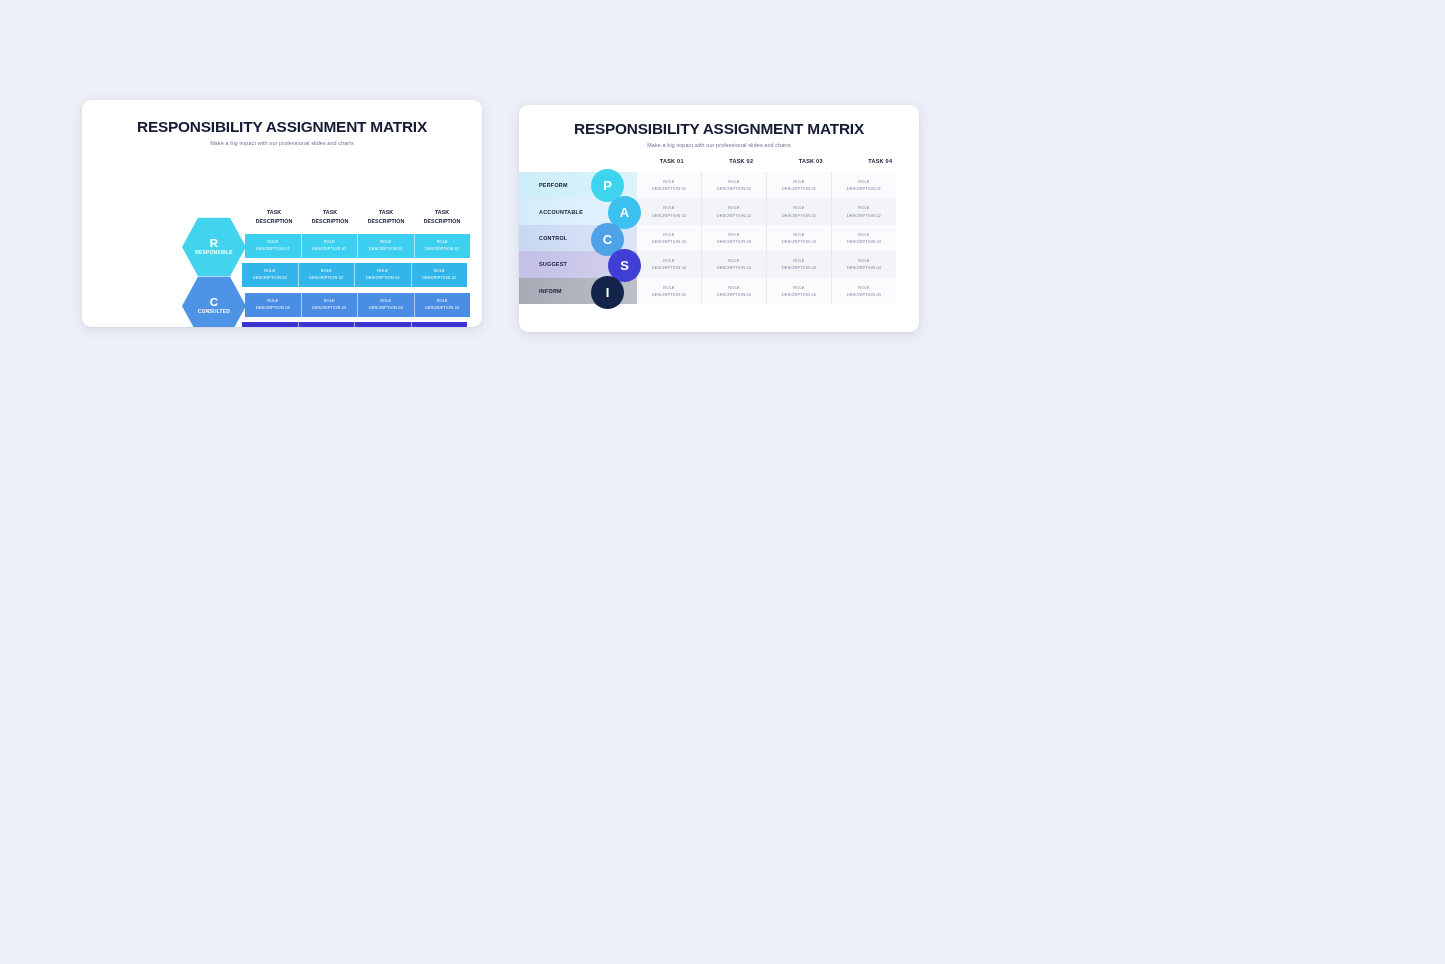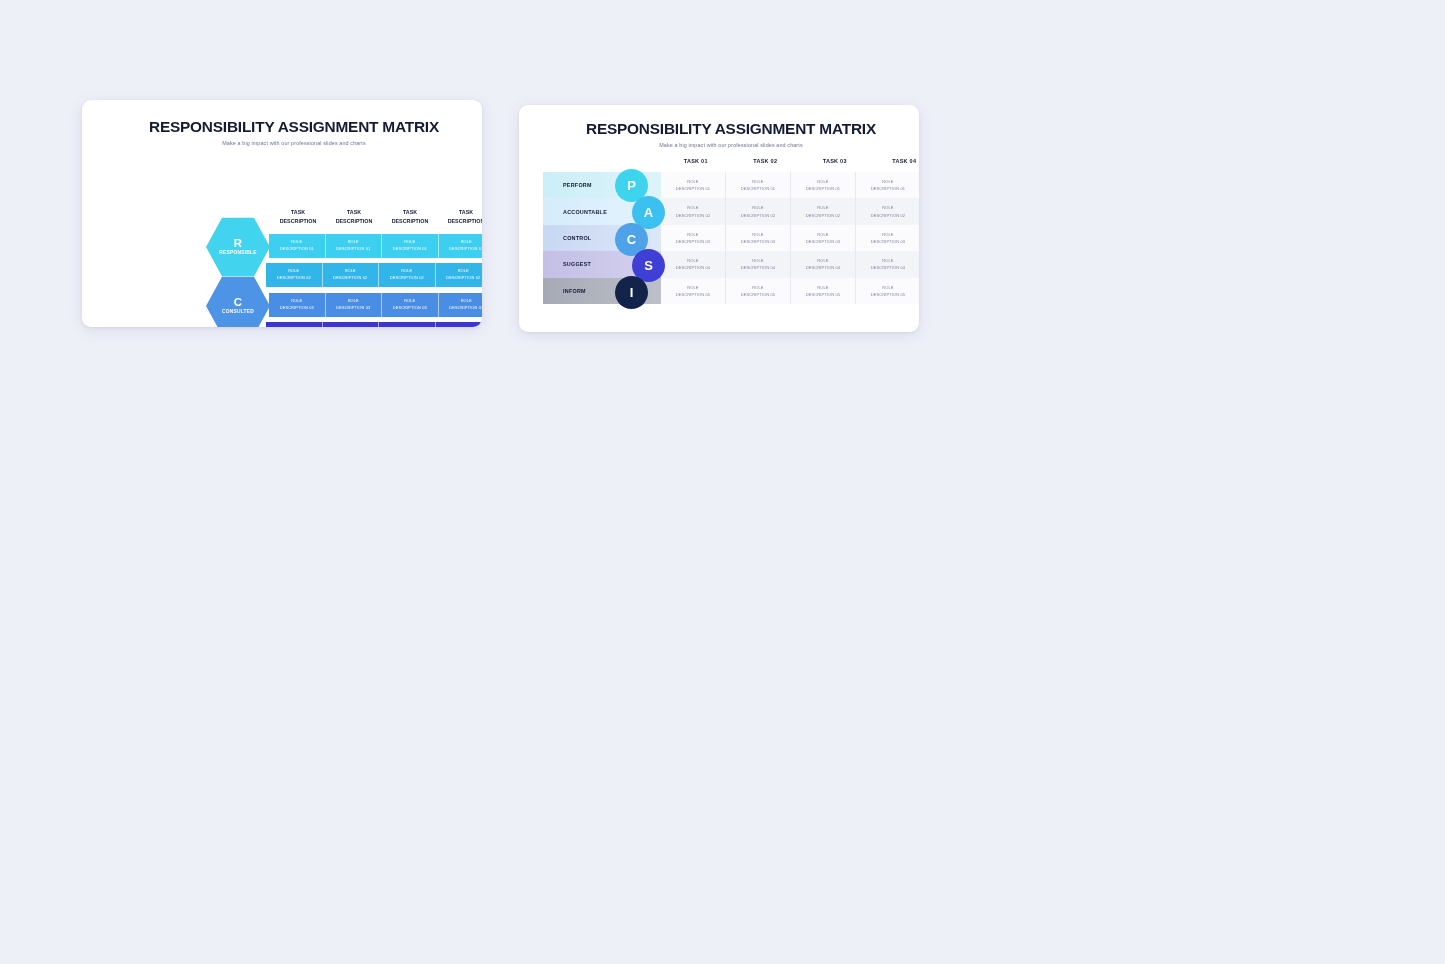--- a/index.html
+++ b/index.html
@@ -24,21 +24,20 @@
     height: 964px;
   }
 
   
   .card {
     position: absolute;
     background: #ffffff;
     border-radius: 9px;
     box-shadow: 0 3px 14px rgba(70,80,130,0.13), 0 1px 3px rgba(70,80,130,0.07);
     overflow: hidden;
-    padding-left: 24px;
   }
 
   #card-left  { left: 82px;  top: 100px; width: 400px; height: 227px; }
   #card-right { left: 519px; top: 105px; width: 400px; height: 227px; }
 
   
   .slide-title {
     text-align: center;
     font-weight: bold;
     color: #141b35;

